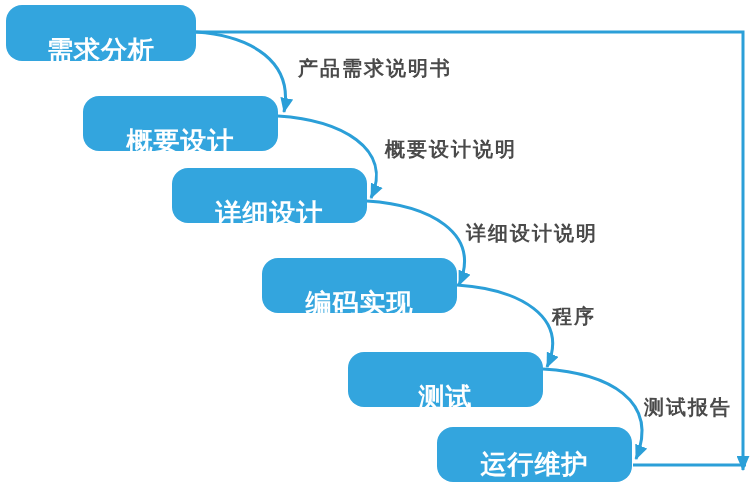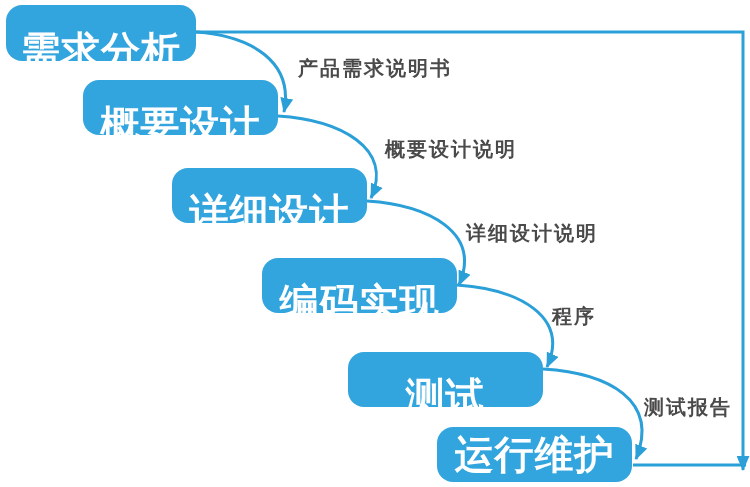--- a/index.html
+++ b/index.html
@@ -33,37 +33,37 @@
   .arrowhead { fill: var(--arrow); }
   .stage-box {
     position: absolute;
     width: 195px; height: 55px;
     background: var(--box-fill);
     border-radius: 16px;
     display: flex; align-items: center; justify-content: center;
   }
   .stage-label {
     color: var(--stage-text);
-    font-size: 39px;
+    font-size: 26px;
     font-weight: bold;
     letter-spacing: 1px;
     white-space: nowrap;
     margin-top: 35px;
   }
   .deliverable {
     position: absolute;
     color: var(--deliverable-text);
     font-size: 20px;
     font-weight: bold;
     letter-spacing: 2px;
     white-space: nowrap;
   }
   
   .s1 { left: 6px;   top: 5px;   width: 190px; height: 56px; }
-  .s2 { left: 83px;  top: 80px;  }
+  .s2 { left: 83px;  top: 96px;  }
   .s3 { left: 172px; top: 168px; }
   .s4 { left: 262px; top: 258px; text-align: center; }
   .s5 { left: 348px; top: 352px; }
   .s6 { left: 437px; top: 427px; align-items: flex-end; }
   
   .d1 { left: 298px; top: 55px; }
   .d2 { left: 385px; top: 136px; }
   .d3 { left: 466px; top: 220px; }
   .d4 { left: 552px; top: 303px; }
   .d5 { left: 644px; top: 394px; text-align: center; }

